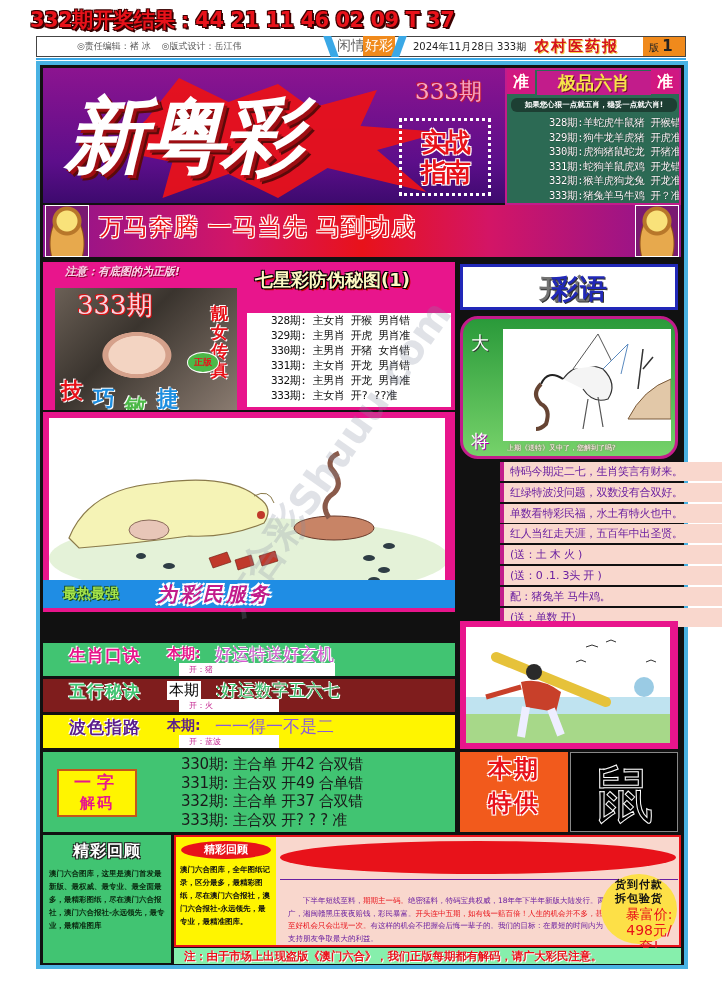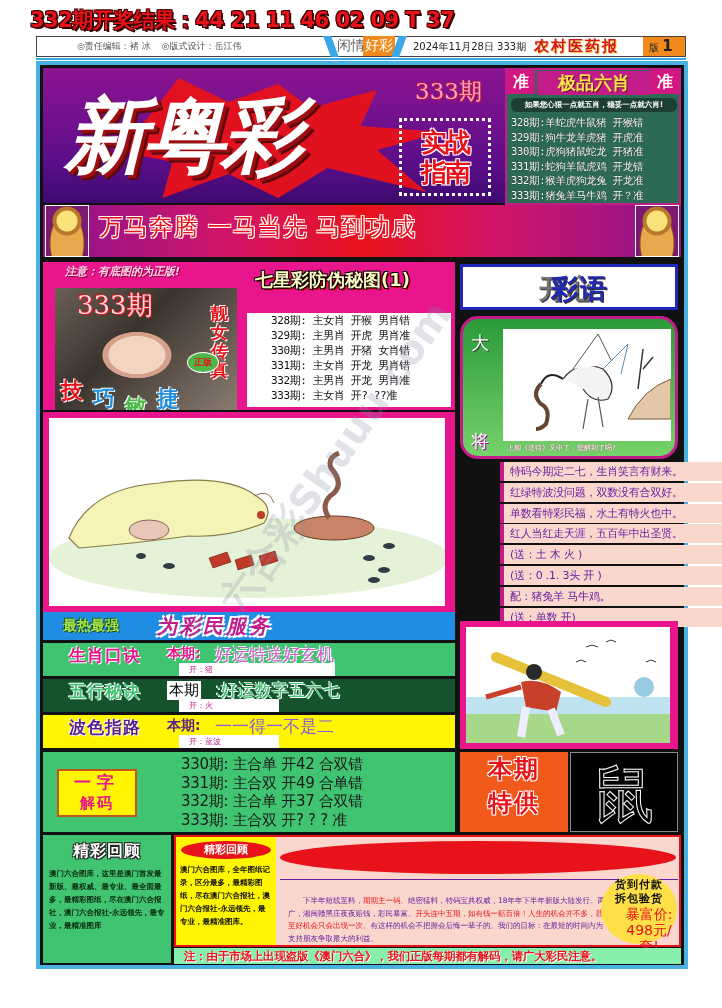--- a/index.html
+++ b/index.html
@@ -38,21 +38,21 @@
   .guide { left: 356px; top: 50px; width: 92px; height: 78px; border: 3px dotted #fff; padding: 6px 8px; }
   .guide div { font-size: 26px; line-height: 30px; font-weight: bold; color: #e8121a; text-shadow: -1px -1px 0 #fff, 1px -1px 0 #fff, -1px 1px 0 #fff, 1px 1px 0 #fff; text-align: center; letter-spacing: -2px; }
 
   
   .six { left: 505px; top: 68px; width: 176px; height: 137px; background: #2c6a54; border: 2px solid #c21c8b; overflow: hidden; }
   .six .zhun { position:absolute; top:0; width:28px; height:24px; background:#d01882; color:#fff; font-weight:bold; font-size:16px; text-align:center; line-height:24px; text-shadow: 0 0 2px #f05; }
   .six .zhun.l { left:0; } .six .zhun.r { right:0; }
   .six .ttl { position:absolute; left:30px; top:1px; width:114px; height:24px; background:#c21c8b; color:#f8e24a; font-weight:bold; font-size:18px; text-align:center; line-height:24px; text-shadow: 1px 1px 0 #6b0a2e; }
   .six .sub { position:absolute; left:4px; top:28px; width:166px; font-size:7.5px; color:#fff; font-weight:bold; background:#1d3f33; text-align:center; border-radius:6px; padding:2px 0; white-space:nowrap; }
   .six .rows { position:absolute; left:4px; top:45px; width:170px; }
-  .six .row { font-size: 10.5px; line-height: 14.5px; color: #fff; white-space: nowrap; text-shadow: 0 0 1px #000; font-family: "DejaVu Sans Mono", monospace; letter-spacing: -0.3px; }
+  .six .row { font-size: 10.5px; line-height: 14.5px; color: #fff; white-space: nowrap; text-shadow: 0 0 1px #000; font-family: "DejaVu Sans Mono", monospace; letter-spacing: -0.3px; text-align: right; }
 
   
   .banner { left: 43px; top: 205px; width: 638px; height: 52px; background: linear-gradient(90deg, #8c1490 0%, #d31566 30%, #e8121a 50%, #d31566 70%, #8c1490 100%); }
   .buddha { top: 0; width: 44px; height: 52px; background: radial-gradient(circle at 50% 30%, #f9e27a 0 10px, #b8772a 11px 14px, transparent 15px), radial-gradient(ellipse at 50% 75%, #e7a94d 0 16px, #8b4c1a 17px, transparent 18px), #7a1a72; border: 1px solid #fff; }
   .buddha.l { left: 2px; } .buddha.r { right: 2px; }
   .slogan { left: 56px; top: 6px; font-size: 24px; color: #e8121a; font-family: "DejaVu Serif", serif; white-space: nowrap; letter-spacing: 1px;
     text-shadow: -1px -1px 0 #fff, 1px -1px 0 #fff, -1px 1px 0 #fff, 1px 1px 0 #fff; }
 
   
   .qx { left: 43px; top: 262px; width: 412px; height: 148px; background: #e8158c; }
@@ -83,34 +83,34 @@
   
   .poem { left: 460px; top: 462px; width: 262px; margin-left: 40px; }
   .poem div { height: 19px; margin-bottom: 1.8px; background: #f9d7cd; border-left: 4px solid #c21c8b; border-right: 4px solid #c21c8b; font-size: 11px; line-height: 19px; color: #6a1fa0; padding-left: 6px; white-space: nowrap; overflow: hidden; letter-spacing: -0.2px; }
 
   
   .pig { left: 43px; top: 412px; width: 412px; height: 200px; background: #e8158c; padding: 6px; }
   .pig .canvas { width: 396px; height: 188px; background: #fff; position: relative; overflow: hidden; }
   .watermark { left: 150px; top: 430px; font-size: 40px; color: rgba(130,140,160,0.25); transform: rotate(-55deg); white-space: nowrap; font-weight: bold; pointer-events: none; }
 
   
-  .svc { left: 43px; top: 612px; width: 412px; height: 28px; background: #1f8de4; }
+  .svc { left: 43px; top: 580px; width: 412px; height: 28px; background: #1f8de4; }
   .svc .a { position:absolute; left:20px; top:5px; font-size:14px; font-weight:bold; color:#a7e64a; text-shadow: -1px -1px 0 #1a4c1a, 1px 1px 0 #1a4c1a; }
   .svc .b { position:absolute; left:114px; top:1px; font-size:20px; font-weight:bold; font-style:italic; color:#c21c8b; letter-spacing:3px; text-shadow: -2px -2px 0 #fff, 2px -2px 0 #fff, -2px 2px 0 #fff, 2px 2px 0 #fff; }
   .band { left: 43px; width: 412px; height: 33px; }
   .band .lab { position:absolute; left:26px; top:1px; font-size:17px; font-weight:bold; letter-spacing:1px; }
   .band .bq { position:absolute; left:124px; top:2px; font-size:14px; font-weight:bold; }
   .band .val { position:absolute; left:172px; top:0; font-size:17px; }
   .band .kai { position:absolute; left:136px; top:20px; height:13px; background:#fff; font-size:8px; color:#c21c8b; padding-left:10px; line-height:13px; }
   .b1 { top: 643px; background: #41c472; }
   .b1 .lab { color:#e8158c; text-shadow: -1px -1px 0 #fff, 1px 1px 0 #fff; }
   .b1 .bq { color:#e8158c; text-shadow: -1px -1px 0 #fff, 1px 1px 0 #fff; }
   .b1 .val { color:#d55ad0; text-shadow: -1px -1px 0 #fff, 1px 1px 0 #fff; }
   .b1 .kai { width:156px; }
-  .b2 { top: 679px; background: #14532d; padding-left: 27px; }
+  .b2 { top: 679px; background: #7f1d1d; padding-left: 27px; }
   .b2 .lab { color:#41c472; text-shadow: -1px -1px 0 #fff, 1px 1px 0 #fff; }
   .b2 .bq { color:#000; font-weight:normal; background:#fff; padding:0 2px; font-size:15px; }
   .b2 .val { color:#41c472; text-shadow: -1px -1px 0 #fff, 1px 1px 0 #fff; }
   .b2 .kai { width:100px; }
   .b3 { top: 715px; background: #fff500; }
   .b3 .lab { color:#5a1d8c; text-shadow: -1px -1px 0 #fff, 1px 1px 0 #fff; }
   .b3 .bq { color:#5a1d8c; }
   .b3 .val { color:#8a5dd8; }
   .b3 .kai { width:100px; }
 

